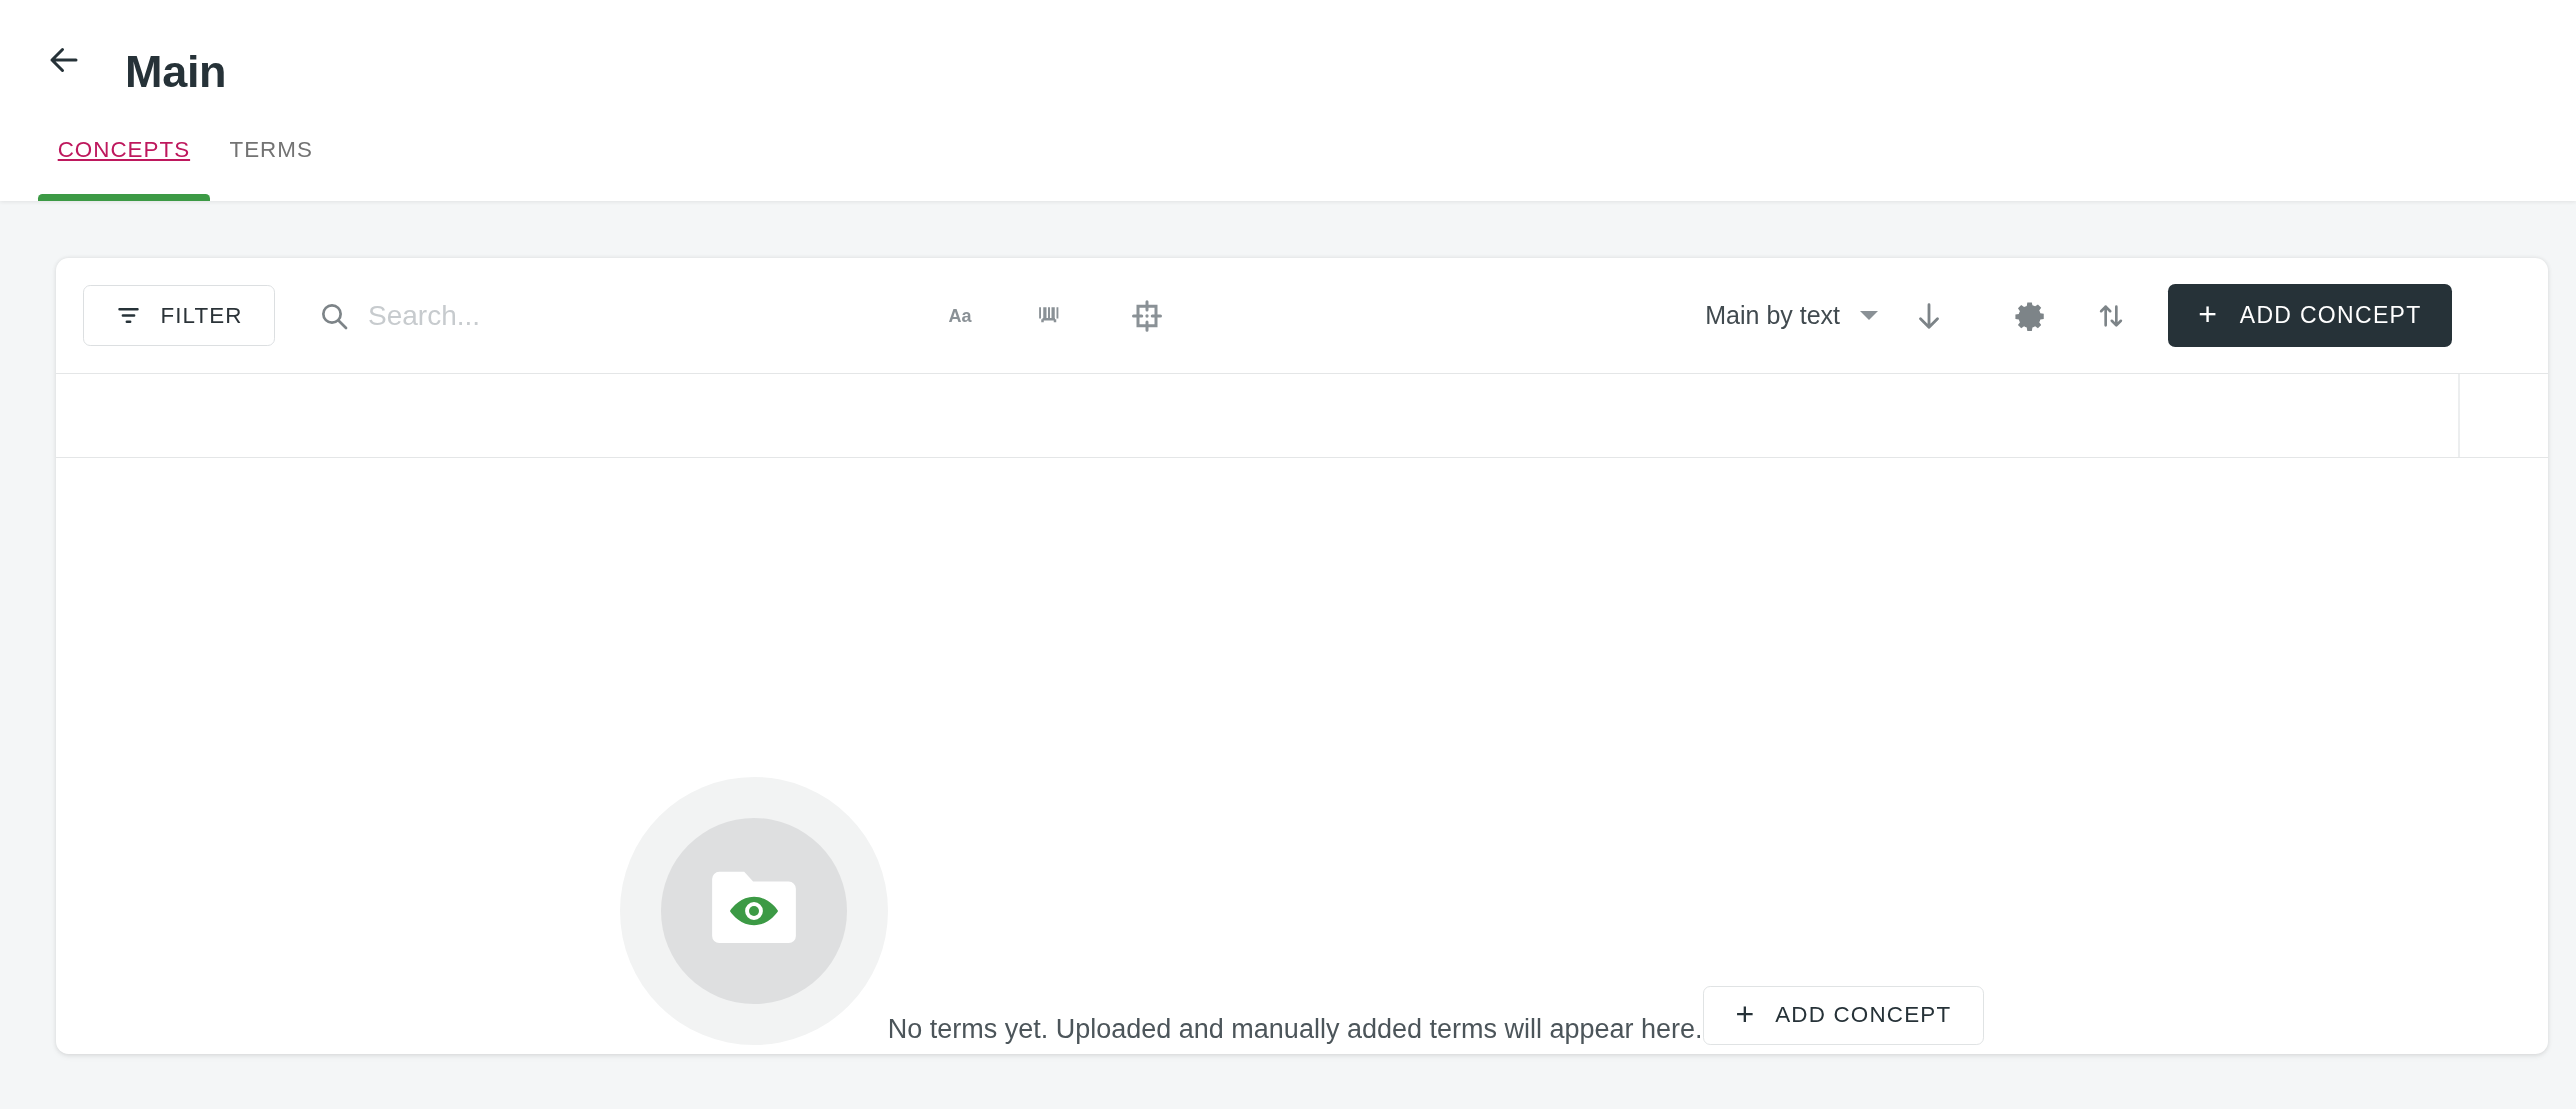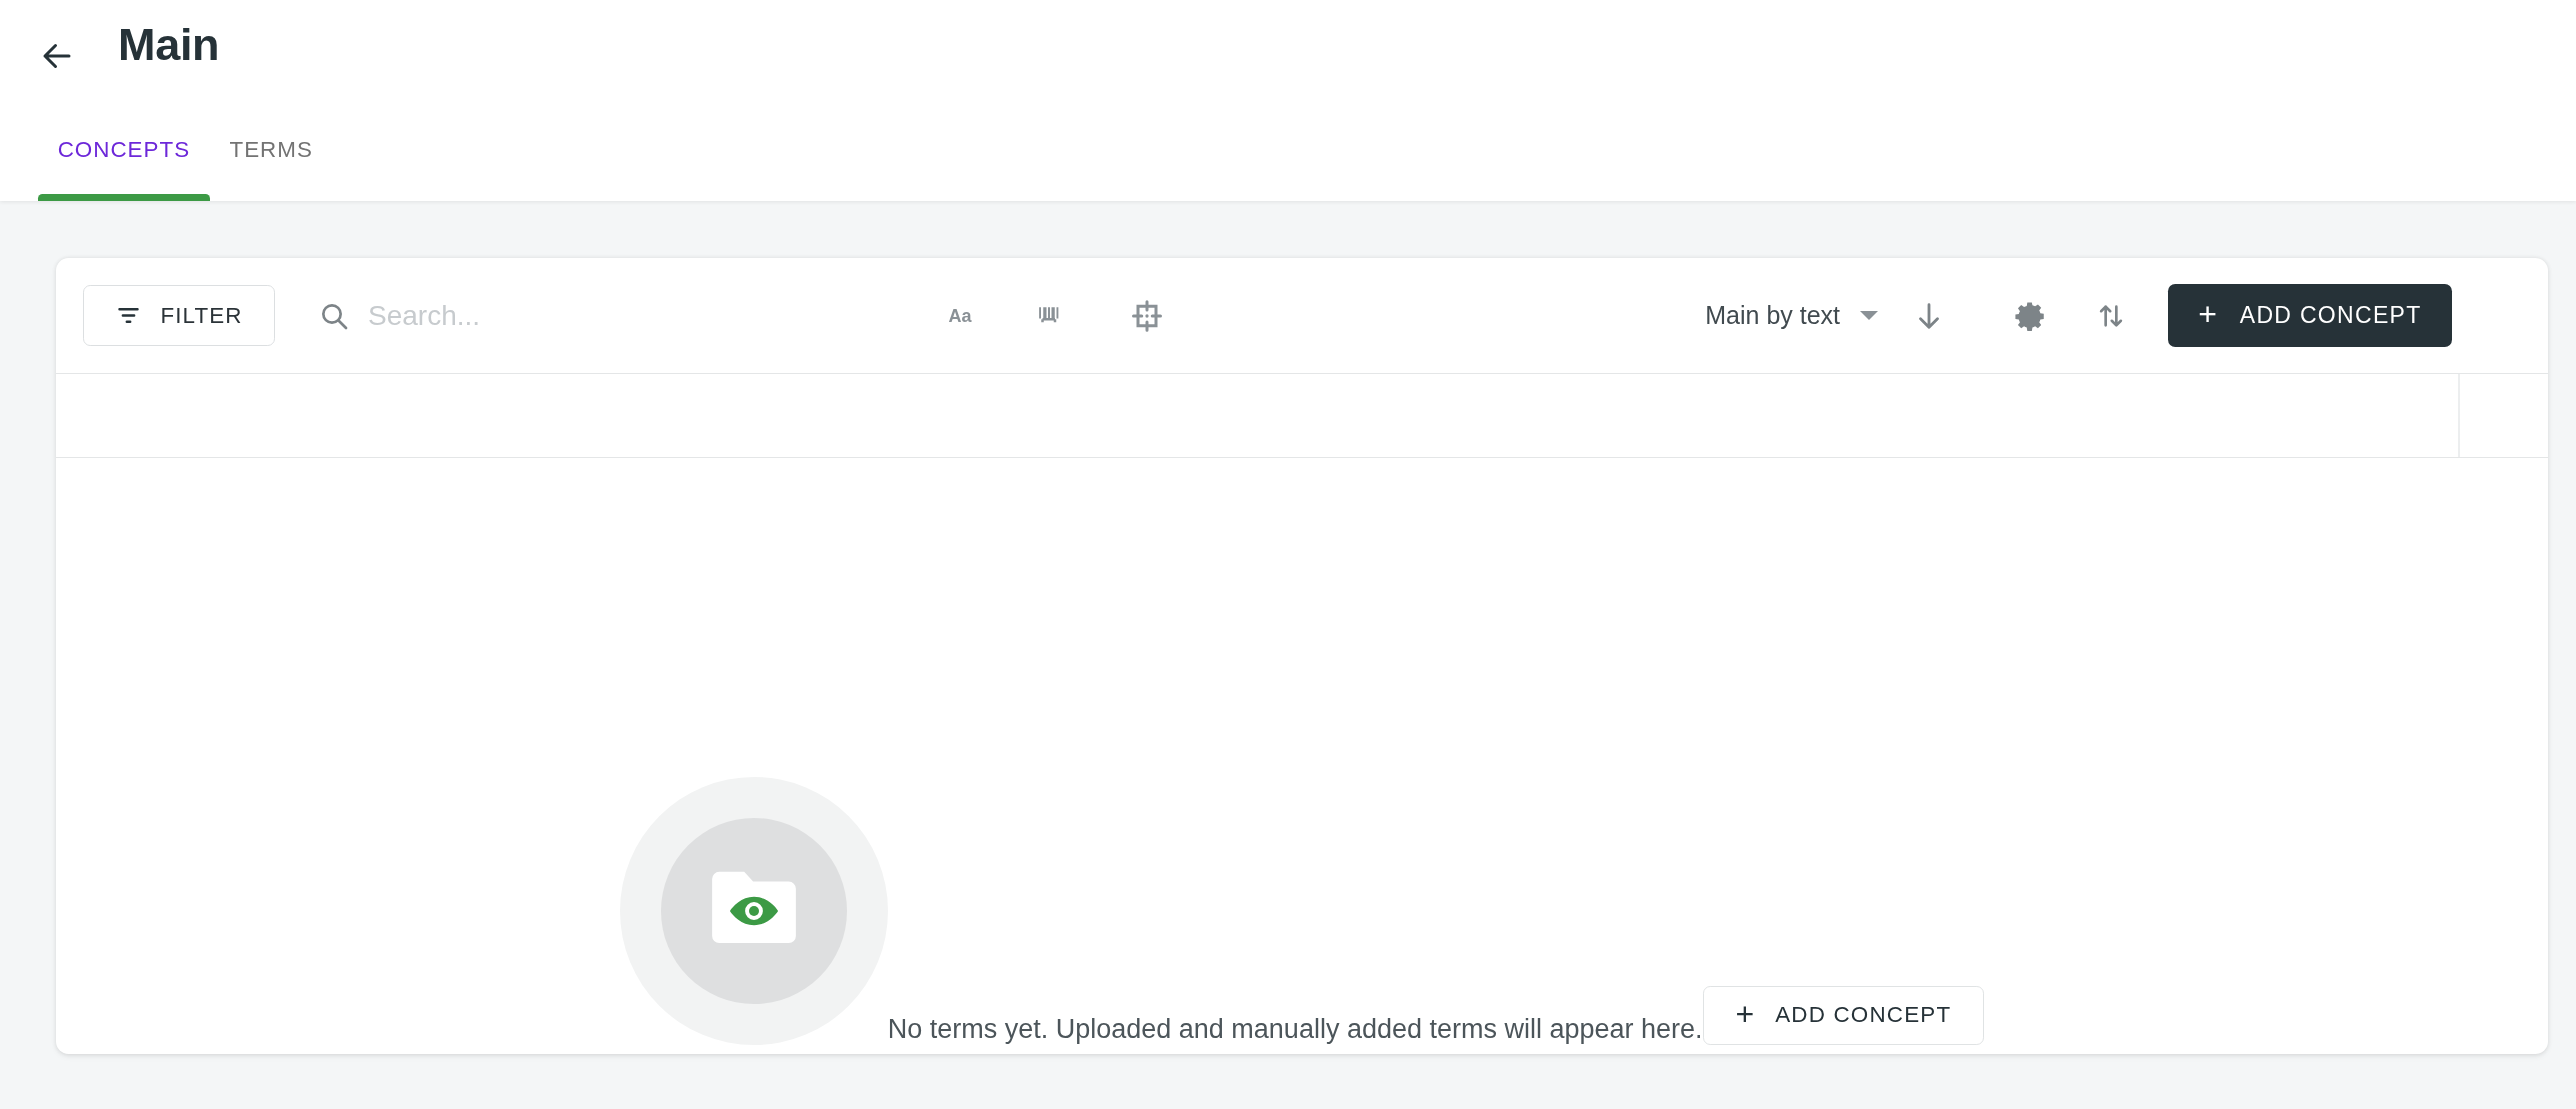--- a/index.html
+++ b/index.html
@@ -26,24 +26,24 @@
     position: absolute;
     top: 0; left: 0;
     width: 2576px;
     height: 201px;
     background: #ffffff;
     box-shadow: 0 1.8px 3.6px rgba(0,0,0,0.07);
   }
 
   .header-top {
     position: absolute;
-    top: 21.5px; left: 0;
+    top: 21.5px; left: 7px;
     height: 72px;
     display: flex;
-    align-items: flex-start;
+    align-items: flex-end;
   }
 
   .back-btn {
     width: 68px;
     height: 68px;
     margin-left: 23px;
     display: flex;
     align-items: center;
     justify-content: center;
     border: none;
@@ -83,21 +83,21 @@
     padding-top: 10.7px;
     font-size: 22.4px;
     font-weight: 500;
     letter-spacing: 1px;
     color: #737373;
     background: transparent;
     border: none;
     cursor: pointer;
     font-family: "Liberation Sans", sans-serif;
   }
-  .tab.active { color: #6d28d9; }
+  .tab.active { color: #be185d; text-decoration: underline; }
   .tab-indicator {
     position: absolute;
     left: 0; right: 0;
     bottom: 0;
     height: 7.2px;
     background: #3c9a45;
     border-radius: 4.5px 4.5px 0 0;
   }
 
   

